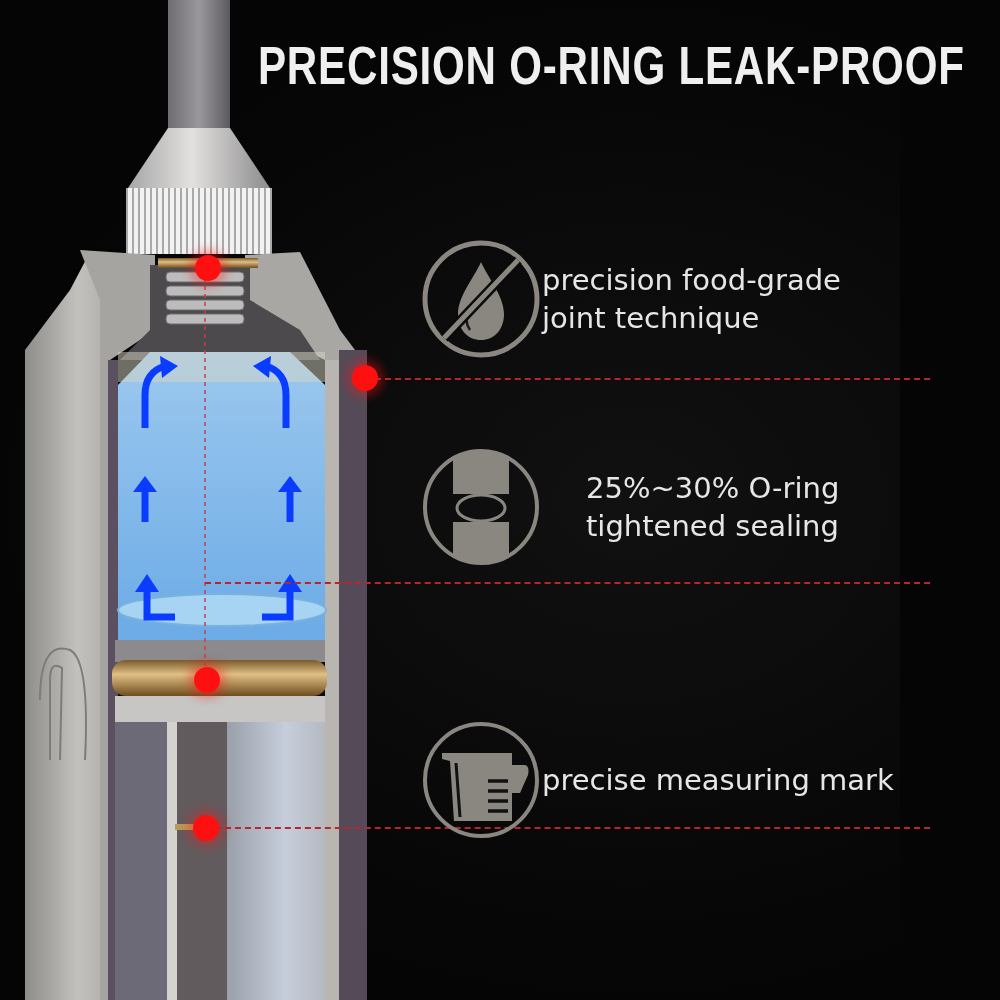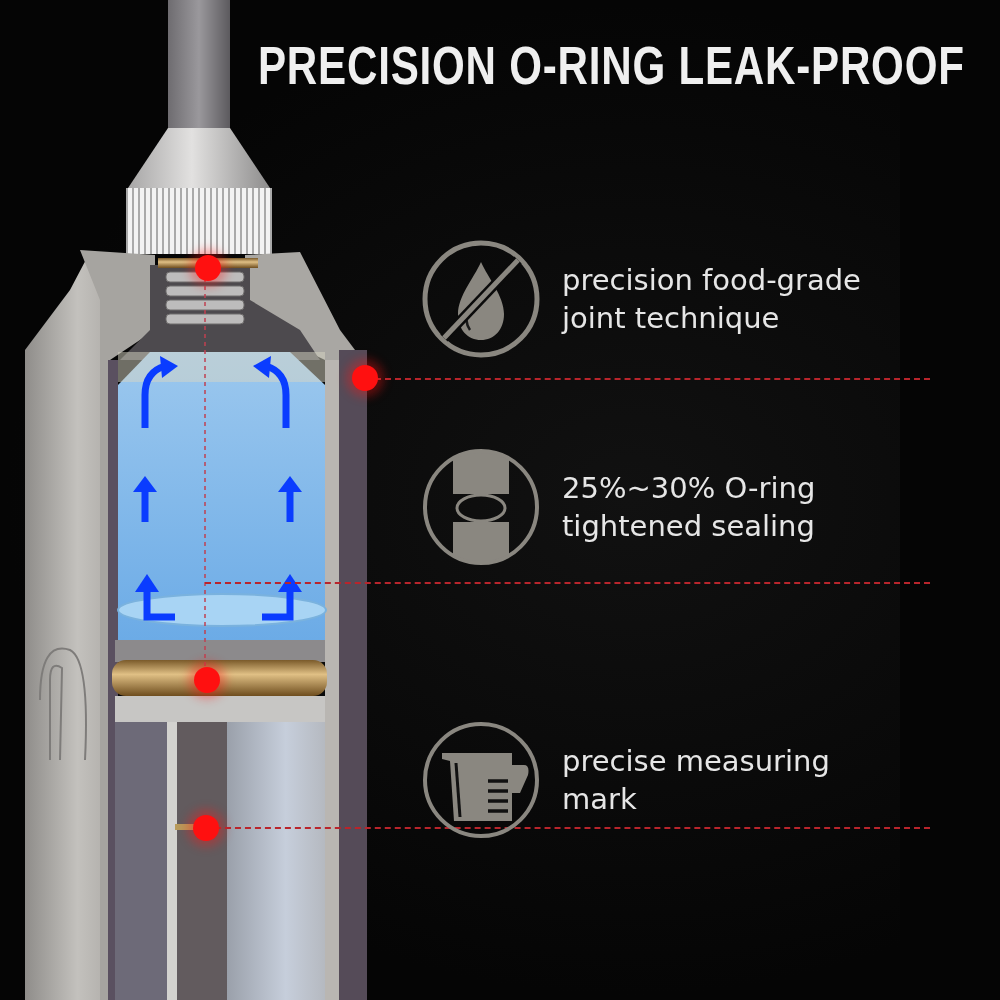--- a/index.html
+++ b/index.html
@@ -16,26 +16,26 @@
     font-family: "Liberation Sans", sans-serif; font-weight: 700;
     font-size: 54px; line-height: 70px; color: #efefef;
     letter-spacing: 1px;
     transform: scaleX(0.78); transform-origin: left center;
     white-space: nowrap;
   }
   .illustration { position: absolute; left: 0; top: 0; width: 400px; height: 1000px; }
   .feature { position: absolute; left: 420px; display: flex; align-items: center; }
   .feature .icon-circle { width: 122px; height: 122px; flex: 0 0 122px; }
   .feature .label {
-    margin-left: 20px; color: #e6e6e6;
+    margin-left: 0; color: #e6e6e6;
     font-family: "DejaVu Sans", sans-serif; font-size: 29px; line-height: 38px;
     white-space: pre-line;
   }
   .f1 { top: 238px; }
-  .f2 { top: 446px; }
+  .f2 { top: 446px; gap: 44px; }
   .f3 { top: 719px; }
   .guide { position: absolute; height: 0; border-top: 2px dashed #b8252c; }
   .marker {
     position: absolute; width: 26px; height: 26px; border-radius: 50%;
     background: #ff1010;
     box-shadow: 0 0 10px 6px rgba(255,20,20,0.35);
   }
 </style>
 </head>
 <body>

